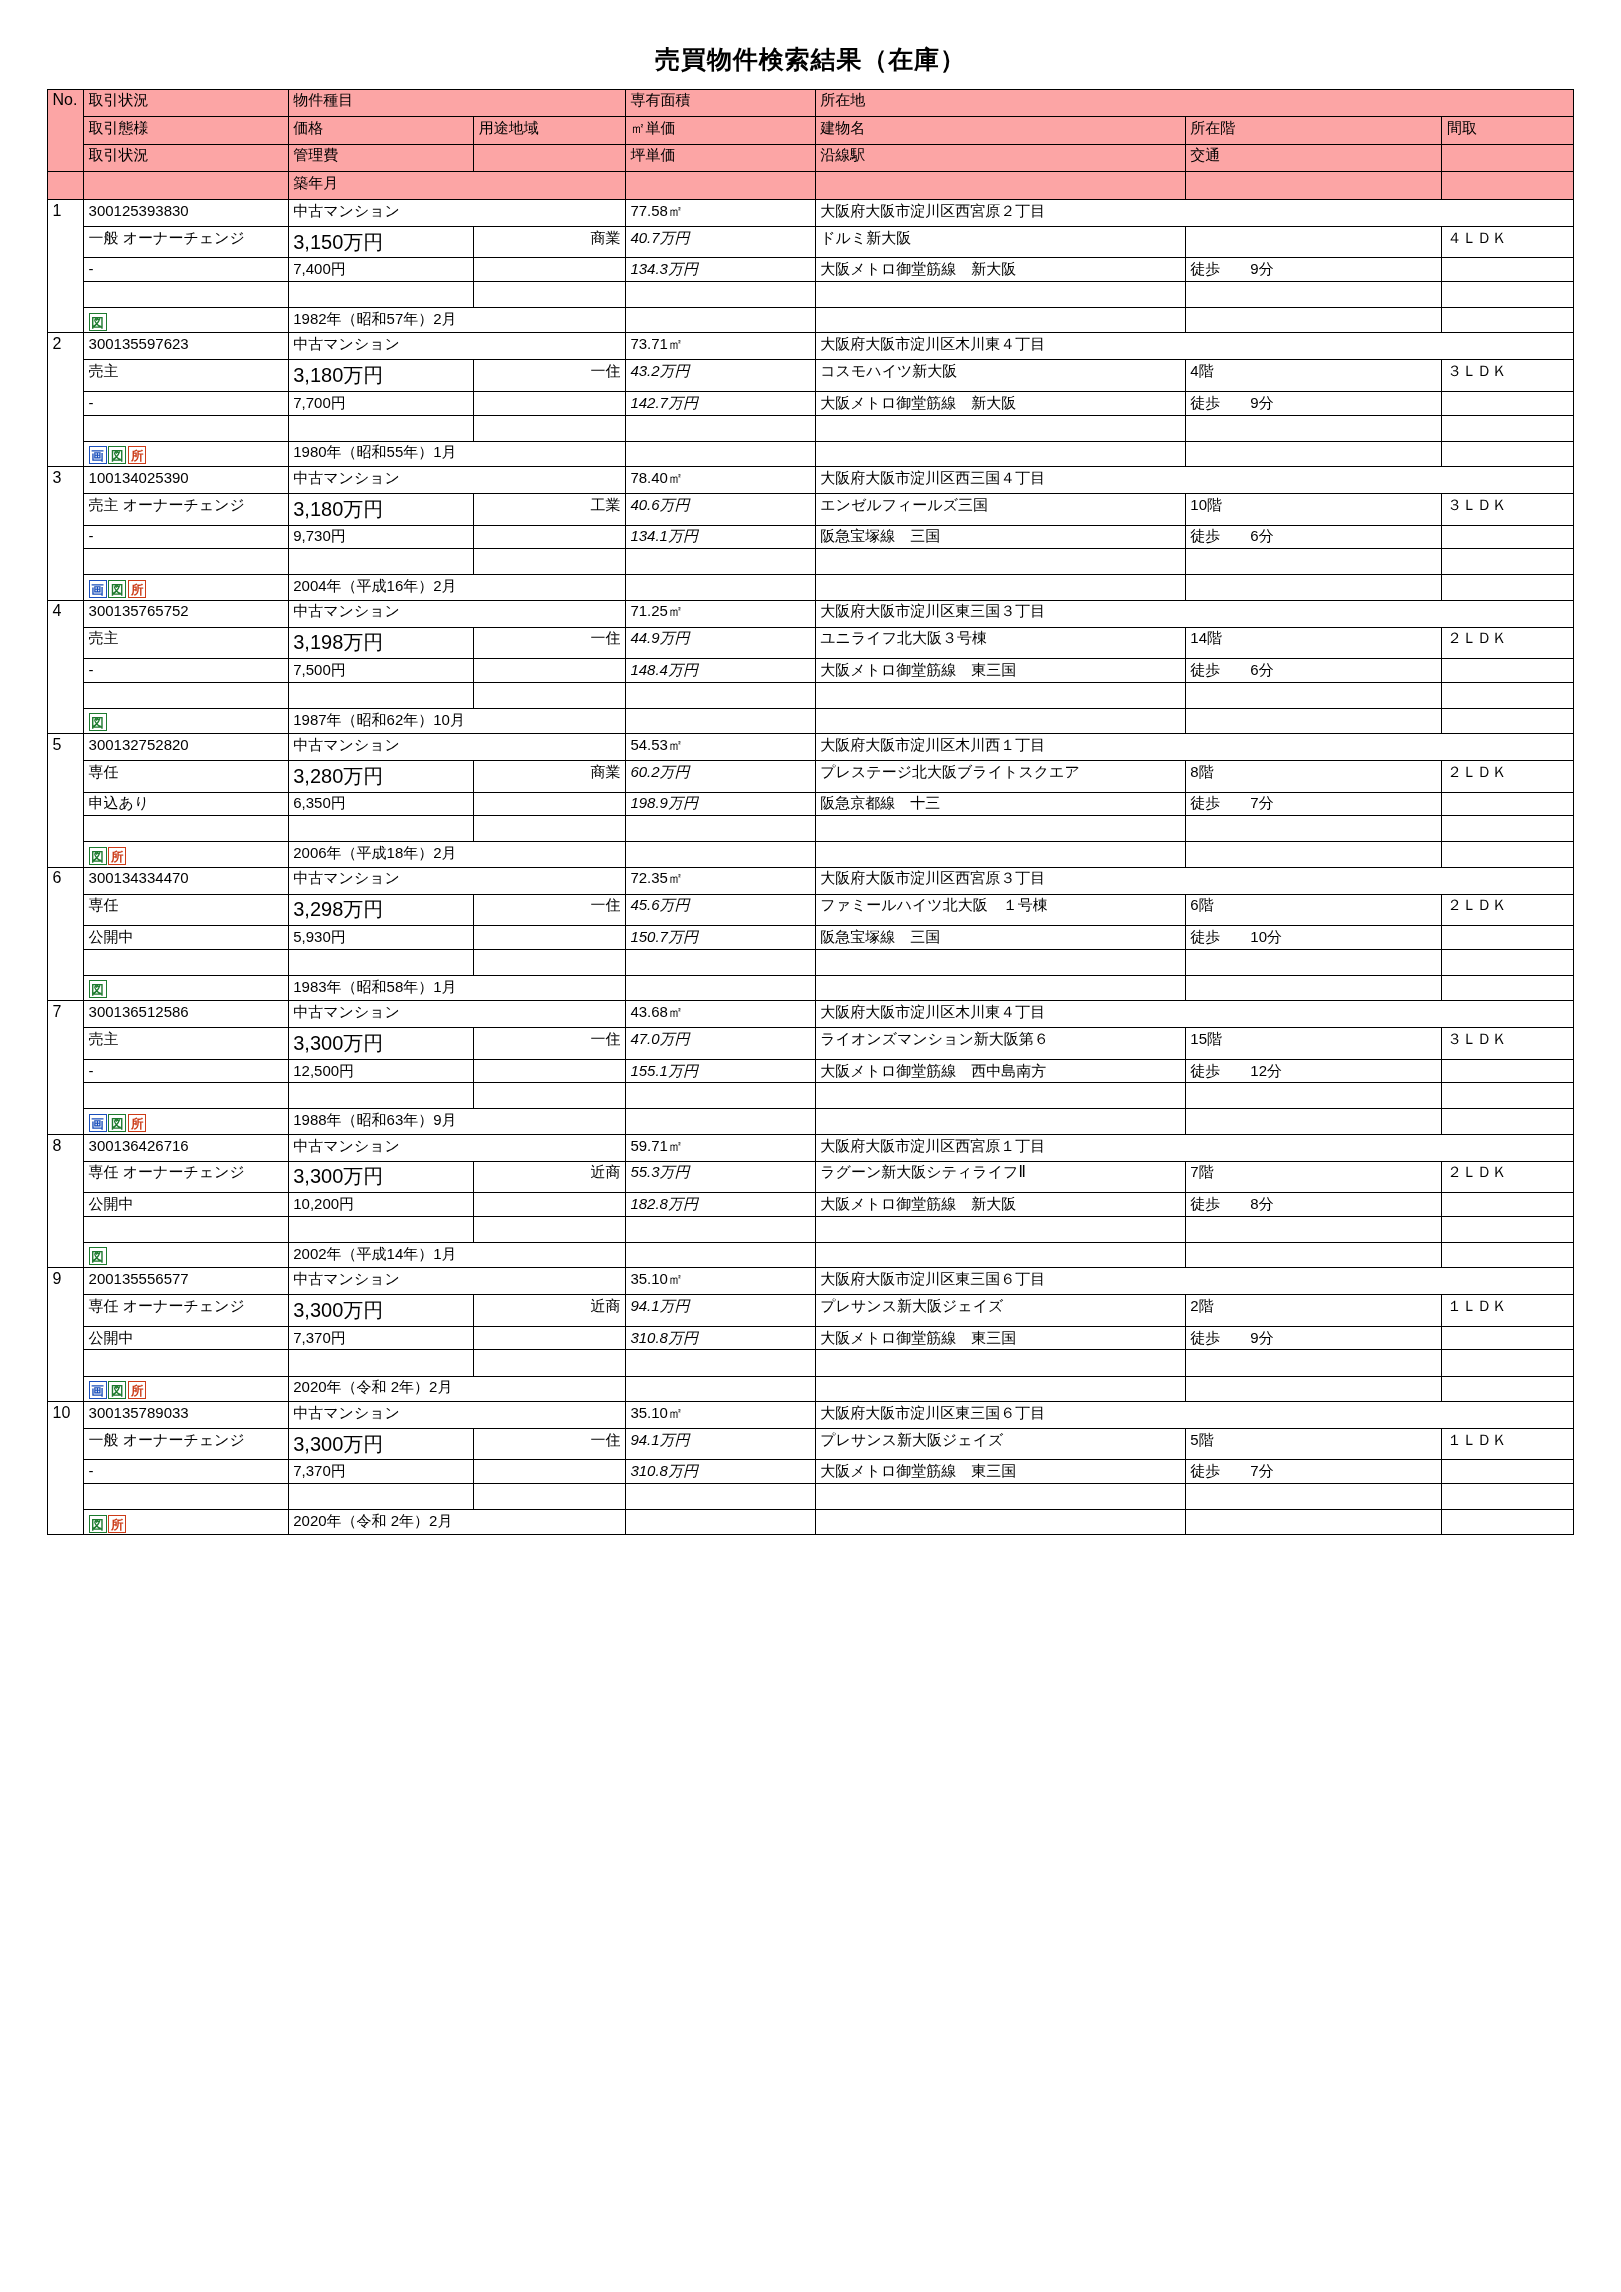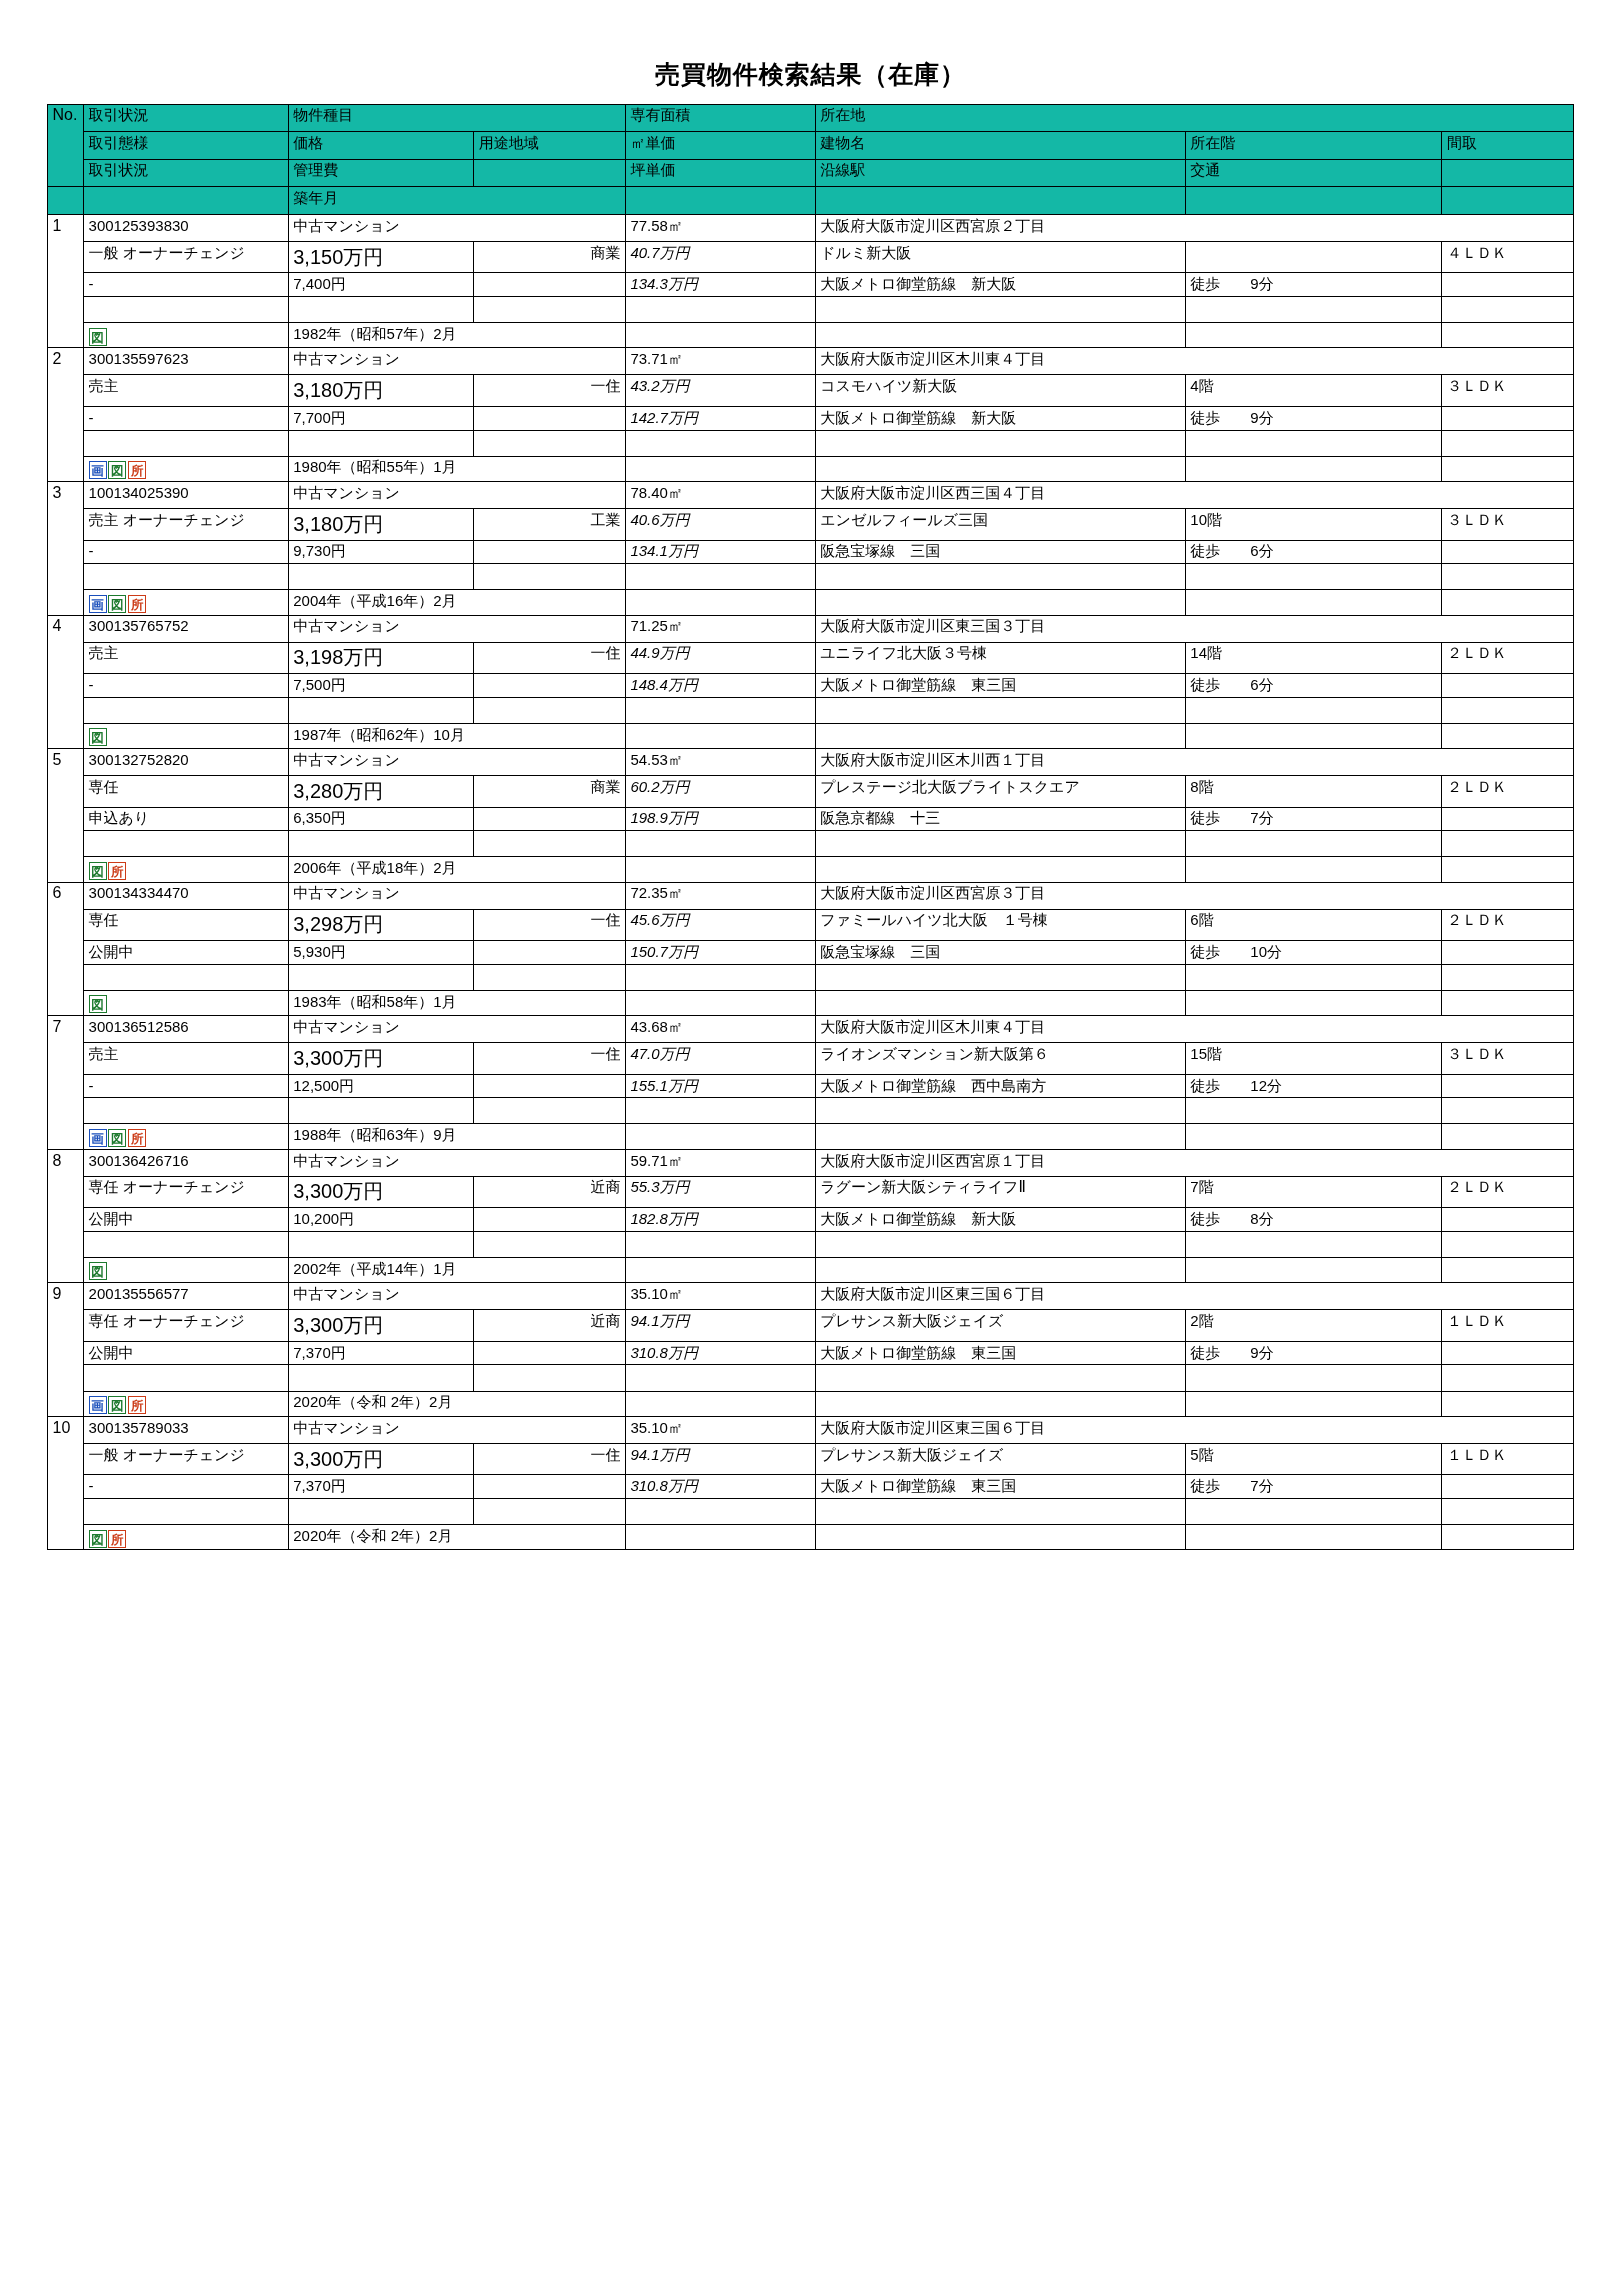--- a/index.html
+++ b/index.html
@@ -9,21 +9,21 @@
   }
   body {
     width: 1621px;
     font-family: "Liberation Sans", "DejaVu Sans", sans-serif;
     color: #000000;
     -webkit-font-smoothing: antialiased;
   }
   .page {
     width: 1621px;
     box-sizing: border-box;
-    padding: 42px 47px 36px 47px;
+    padding: 27px 47px 36px 47px;
   }
   .doc-title {
     text-align: center;
     font-size: 25px;
     font-weight: bold;
     letter-spacing: 0.9px;
     margin: 16px 0 12.5px 0;
   }
   .legend {
     text-align: right;
@@ -74,21 +74,21 @@
   table.grid td, table.grid th {
     border: 0.9px solid #000000;
     padding: 1.8px 4.5px;
     vertical-align: top;
     font-weight: normal;
     text-align: left;
     overflow: hidden;
     white-space: nowrap;
   }
   thead td {
-    background: #14b8a6;
+    background: #fca5a5;
     height: 23px;
   }
   .num-cell {
     text-align: center;
     vertical-align: middle;
     font-size: 16px;
   }
   .r-num { text-align: right; }
   .c-num { text-align: center; }
   .bold { font-weight: bold; }

